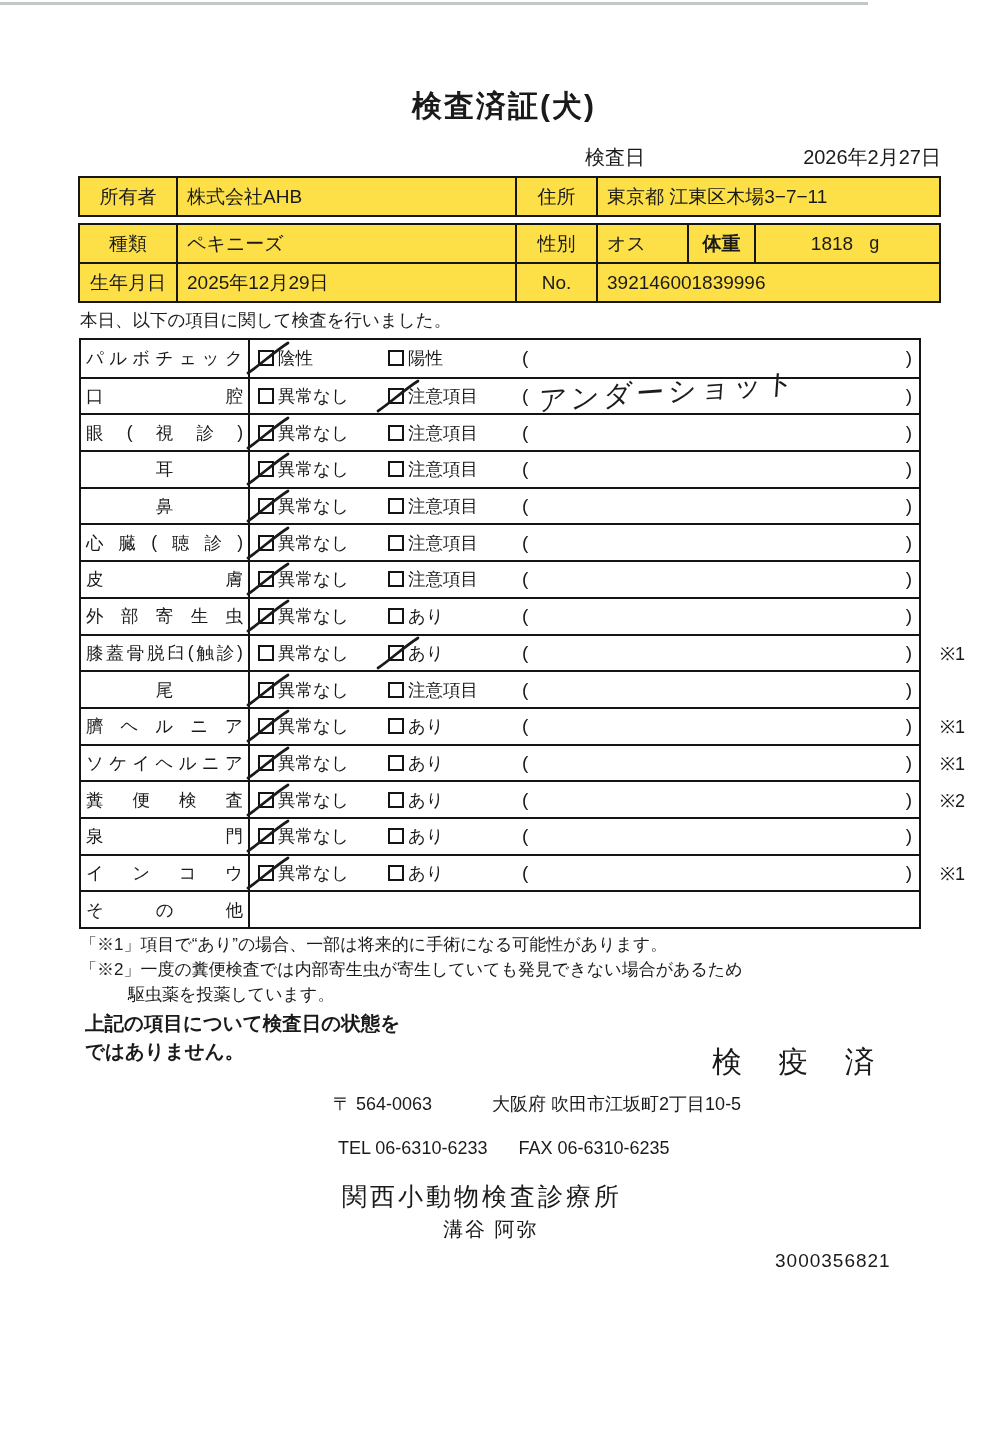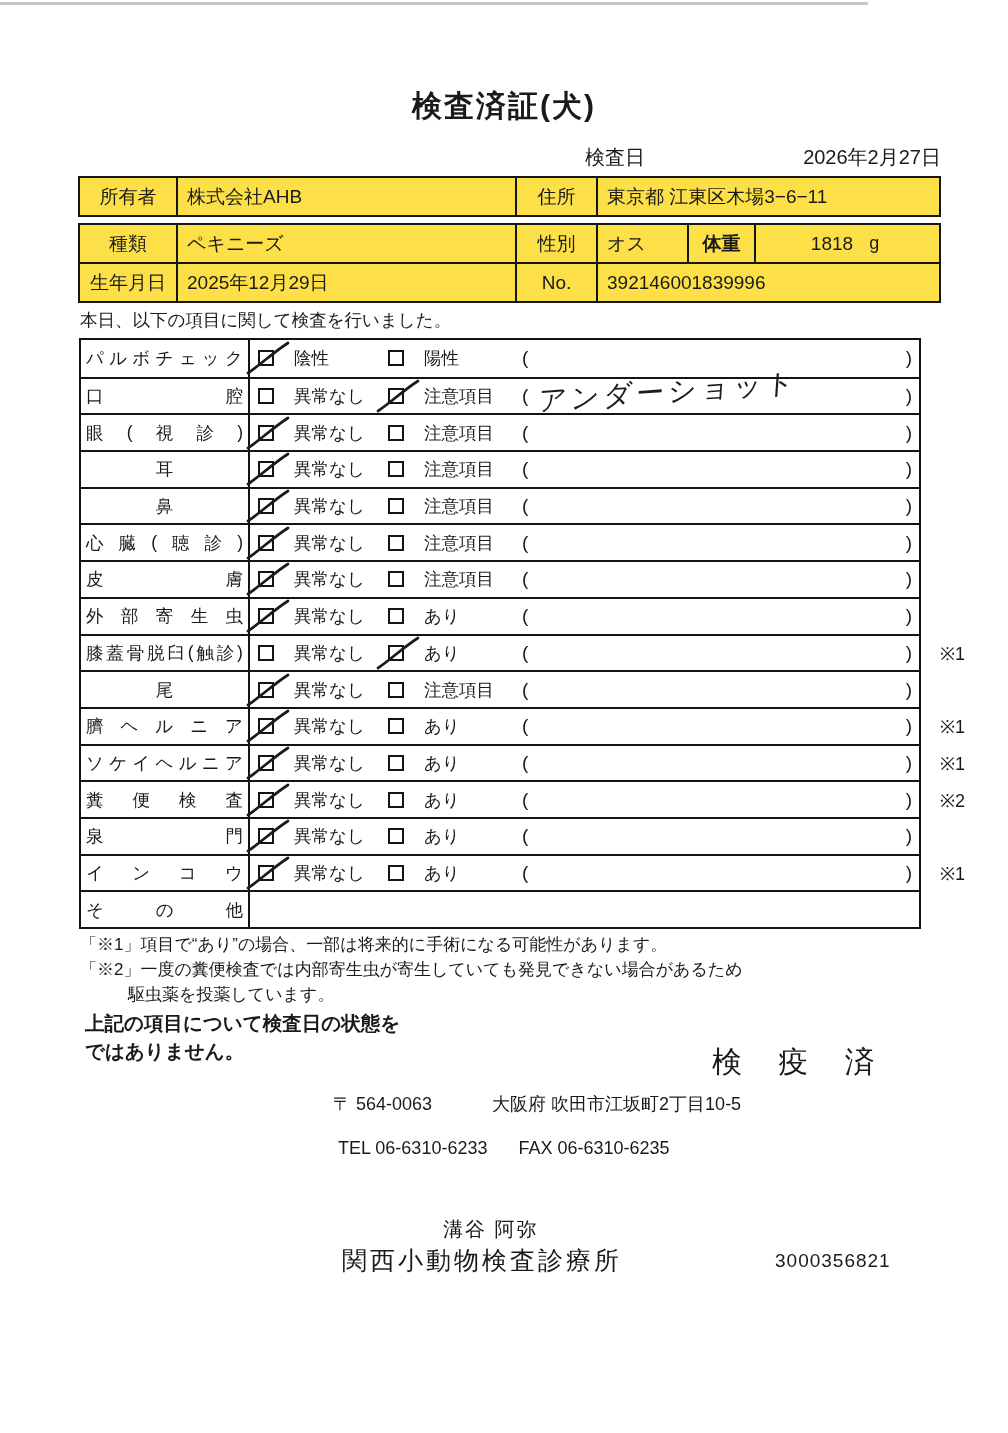--- a/index.html
+++ b/index.html
@@ -31,63 +31,63 @@
 
   .intro{top:308px;left:80px;font-size:17.5px;}
 
   .ctable{top:338px;left:79px;width:842px;border:2.5px solid #141414;box-sizing:border-box;font-size:17.5px;background:#fff;}
   .crow{position:relative;display:flex;height:36.7px;box-sizing:border-box;}
   .crow + .crow{border-top:2px solid #141414;}
   .clabel{width:169px;flex:none;border-right:2px solid #141414;box-sizing:border-box;
           display:flex;align-items:center;justify-content:space-between;padding:0 5px;white-space:nowrap;}
   .clabel.center{justify-content:center;}
   .copts{position:relative;flex:1;}
-  .opt{position:absolute;top:50%;transform:translateY(-50%);display:flex;align-items:center;gap:20px;white-space:nowrap;text-align:right;}
+  .opt{position:absolute;top:50%;transform:translateY(-50%);display:flex;align-items:center;gap:4px;white-space:nowrap;text-align:right;}
   .cb{position:relative;display:inline-block;width:12px;height:12px;border:2px solid #141414;flex:none;background:#fff;}
   .slash{position:absolute;left:-15px;top:-12px;overflow:visible;pointer-events:none;}
   .popen{position:absolute;left:272px;top:50%;transform:translateY(-50%);font-size:19px;}
   .pclose{position:absolute;right:7px;top:50%;transform:translateY(-50%);font-size:19px;}
   .rownote{position:absolute;right:-46px;top:50%;transform:translateY(-50%);font-size:18px;white-space:nowrap;}
   .handwrite{position:absolute;left:288px;top:-6px;font-size:28px;letter-spacing:4px;white-space:nowrap;
              transform:rotate(-4deg) skewX(-8deg);color:#1b1b1b;}
 
   .note1{top:933px;left:80px;font-size:17px;}
   .note2{top:958px;left:80px;font-size:17px;}
   .note2b{top:983px;left:128px;font-size:17px;}
 
   .disclaimer{top:1009px;left:85px;font-size:19.5px;font-weight:bold;line-height:28px;}
 
   .stamp{top:1042px;left:712px;font-size:30px;letter-spacing:14px;font-weight:500;}
 
   .postal{top:1092px;left:333px;font-size:18px;white-space:nowrap;}
   .postal-addr{margin-left:55px;}
   .telline{top:1138px;left:338px;font-size:18px;white-space:nowrap;}
   .faxpart{margin-left:26px;}
-  .clinic{top:1244px;left:342px;font-size:25px;letter-spacing:3px;}
+  .clinic{top:1180px;left:342px;font-size:25px;letter-spacing:3px;}
   .vet{top:1216px;left:443px;font-size:20px;letter-spacing:2px;}
   .serial{top:1250px;left:775px;font-size:19px;letter-spacing:1px;}
 </style>
 </head>
 <body>
 
 <div class="page">
 
   <div class="abs scanline"></div>
 
   <div class="abs title">検査済証(犬)</div>
 
   <div class="abs examdate-label">検査日</div>
   <div class="abs examdate-value">2026年2月27日</div>
 
   <div class="abs htable" style="top:176px;">
     <div class="trow">
       <div class="cell lab c1">所有者</div>
       <div class="cell c2">株式会社AHB</div>
       <div class="cell lab c3">住所</div>
-      <div class="cell cfill">東京都 江東区木場3−6−11</div>
+      <div class="cell cfill">東京都 江東区木場3−7−11</div>
     </div>
   </div>
 
   <div class="abs htable" style="top:223px;">
     <div class="trow">
       <div class="cell lab c1">種類</div>
       <div class="cell c2">ペキニーズ</div>
       <div class="cell lab c3">性別</div>
       <div class="cell c4">オス</div>
       <div class="cell lab c5">体重</div>

